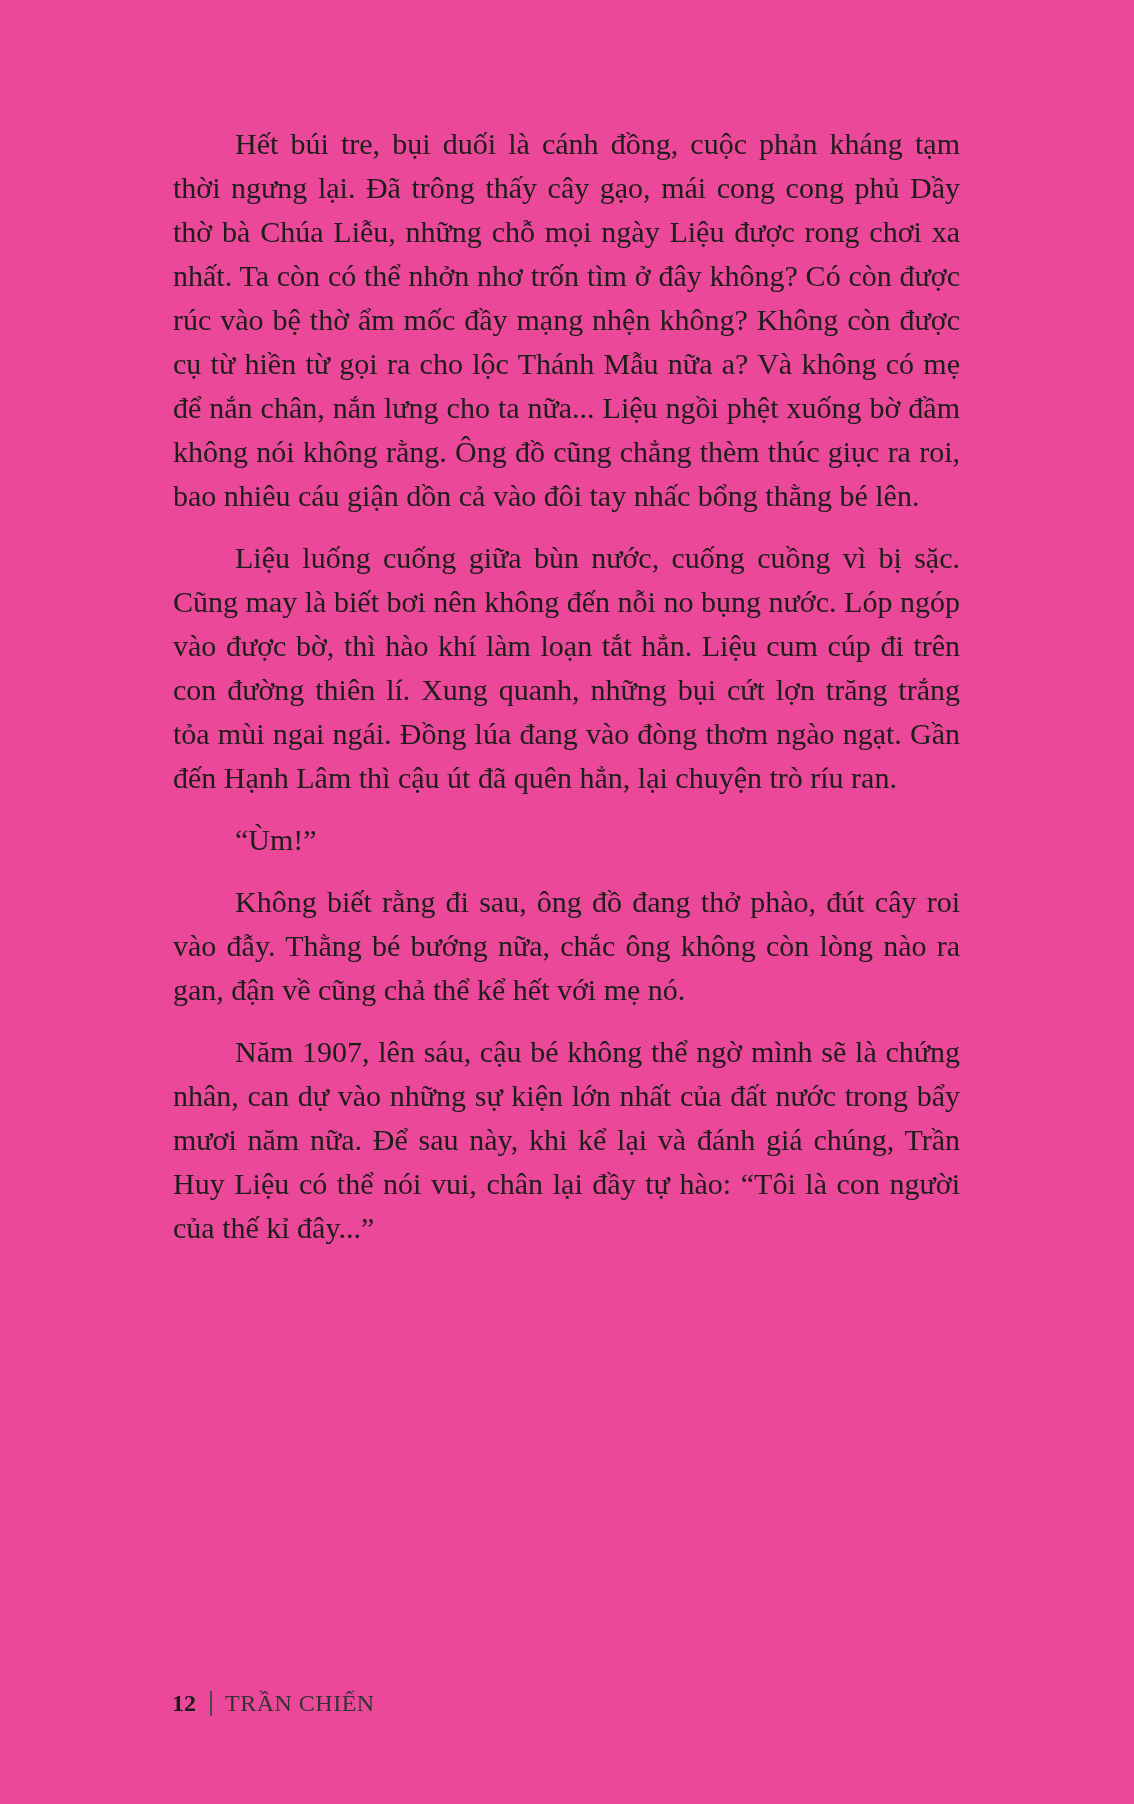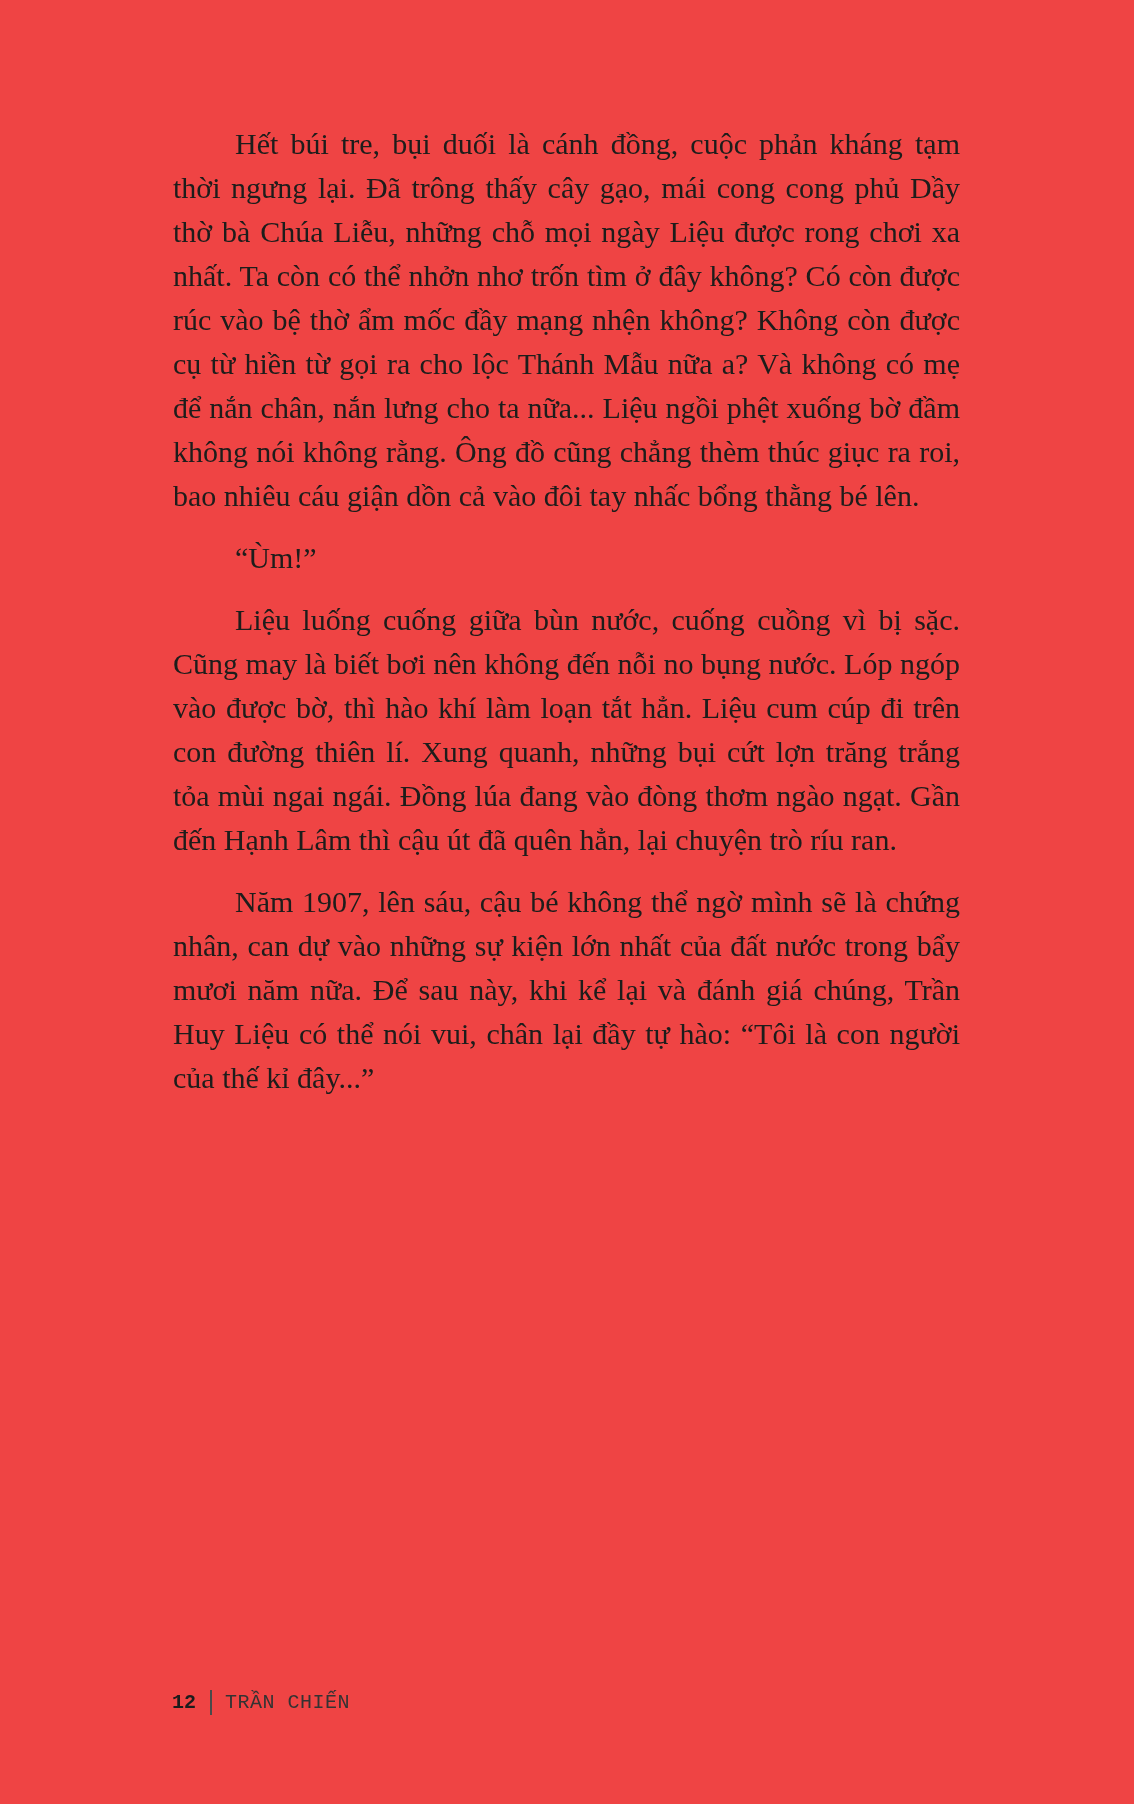--- a/index.html
+++ b/index.html
@@ -10,21 +10,21 @@
       width: 1134px;
       height: 1804px;
       background: #ffffff;
       position: relative;
       overflow: hidden;
       font-family: "Liberation Serif", serif;
     }
     .book-page {
       position: absolute;
       inset: 0;
-      background: #ef4444;
+      background: #ec4899;
     }
     .text-block {
       position: absolute;
       left: 173px;
       top: 122px;
       width: 787px;
       color: #1d1d1b;
       font-size: 30px;
       line-height: 44px;
       text-align: justify;
@@ -36,22 +36,22 @@
     }
     .text-block p:last-child {
       margin-bottom: 0;
     }
     .page-footer {
       position: absolute;
       left: 172px;
       top: 1690px;
       display: flex;
       align-items: center;
-      font-family: Liberation Mono, monospace;
-      font-size: 20px;
+      font-family: Liberation Serif, serif;
+      font-size: 24px;
       color: #2e2e2e;
     }
     .page-number {
       font-weight: bold;
       color: #1c1c1c;
     }
     .footer-divider {
       width: 2px;
       height: 25px;
       background: #4a4a4a;
@@ -63,22 +63,23 @@
       text-align: right;
     }
   </style>
 </head>
 <body>
 
 <div class="book-page">
 
   <div class="text-block">
     <p>Hết búi tre, bụi duối là cánh đồng, cuộc phản kháng tạm thời ngưng lại. Đã trông thấy cây gạo, mái cong cong phủ Dầy thờ bà Chúa Liễu, những chỗ mọi ngày Liệu được rong chơi xa nhất. Ta còn có thể nhởn nhơ trốn tìm ở đây không? Có còn được rúc vào bệ thờ ẩm mốc đầy mạng nhện không? Không còn được cụ từ hiền từ gọi ra cho lộc Thánh Mẫu nữa a? Và không có mẹ để nắn chân, nắn lưng cho ta nữa... Liệu ngồi phệt xuống bờ đầm không nói không rằng. Ông đồ cũng chẳng thèm thúc giục ra roi, bao nhiêu cáu giận dồn cả vào đôi tay nhấc bổng thằng bé lên.</p>
+    <p>Liệu luống cuống giữa bùn nước, cuống cuồng vì bị sặc. Cũng may là biết bơi nên không đến nỗi no bụng nước. Lóp ngóp vào được bờ, thì hào khí làm loạn tắt hẳn. Liệu cum cúp đi trên con đường thiên lí. Xung quanh, những bụi cứt lợn trăng trắng tỏa mùi ngai ngái. Đồng lúa đang vào đòng thơm ngào ngạt. Gần đến Hạnh Lâm thì cậu út đã quên hẳn, lại chuyện trò ríu ran.</p>
     <p>“Ùm!”</p>
-    <p>Liệu luống cuống giữa bùn nước, cuống cuồng vì bị sặc. Cũng may là biết bơi nên không đến nỗi no bụng nước. Lóp ngóp vào được bờ, thì hào khí làm loạn tắt hẳn. Liệu cum cúp đi trên con đường thiên lí. Xung quanh, những bụi cứt lợn trăng trắng tỏa mùi ngai ngái. Đồng lúa đang vào đòng thơm ngào ngạt. Gần đến Hạnh Lâm thì cậu út đã quên hẳn, lại chuyện trò ríu ran.</p>
+    <p>Không biết rằng đi sau, ông đồ đang thở phào, đút cây roi vào đẫy. Thằng bé bướng nữa, chắc ông không còn lòng nào ra gan, đận về cũng chả thể kể hết với mẹ nó.</p>
     <p>Năm 1907, lên sáu, cậu bé không thể ngờ mình sẽ là chứng nhân, can dự vào những sự kiện lớn nhất của đất nước trong bẩy mươi năm nữa. Để sau này, khi kể lại và đánh giá chúng, Trần Huy Liệu có thể nói vui, chân lại đầy tự hào: “Tôi là con người của thế kỉ đây...”</p>
   </div>
 
   <div class="page-footer">
     <span class="page-number">12</span>
     <span class="footer-divider"></span>
     <span class="book-author">TRẦN CHIẾN</span>
   </div>
 
 </div>

